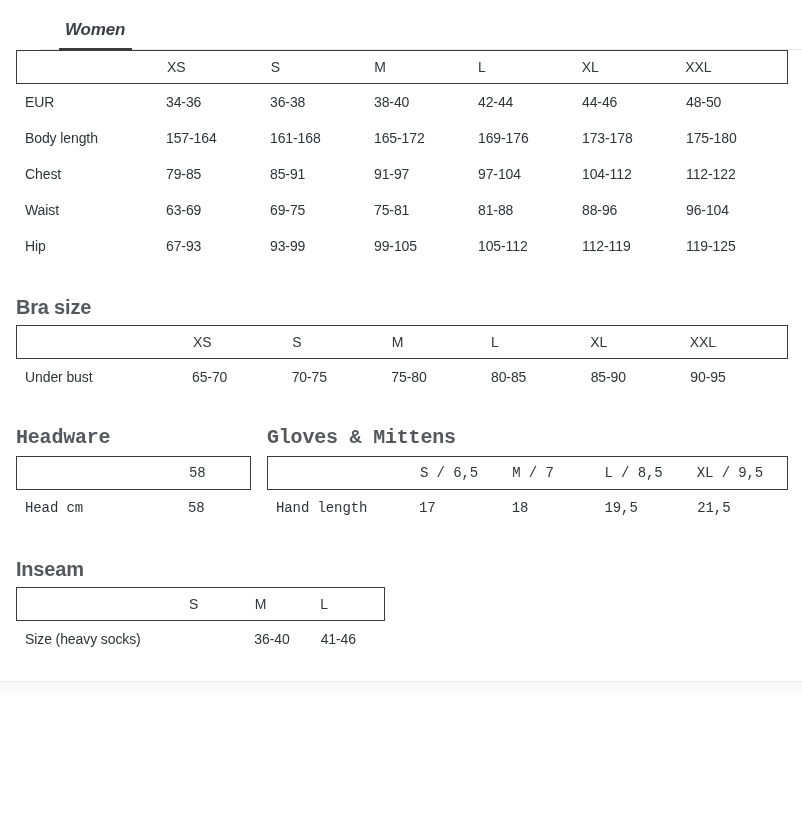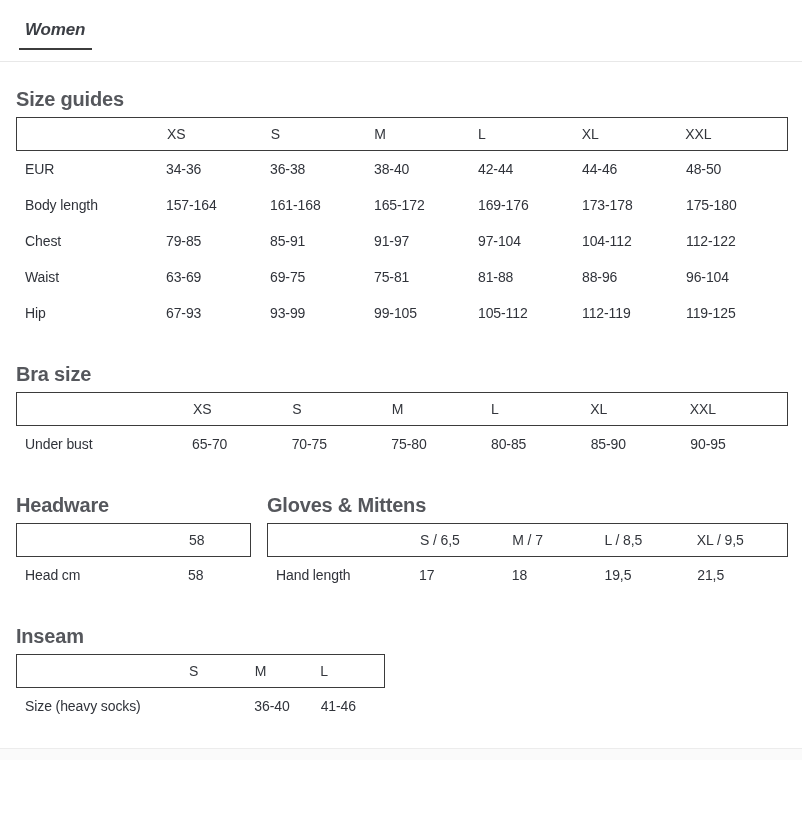--- a/index.html
+++ b/index.html
@@ -6,23 +6,24 @@
   html, body { margin: 0; padding: 0; background: #ffffff; }
   body {
     font-family: "Liberation Sans", sans-serif;
     color: #33363b;
     -webkit-font-smoothing: antialiased;
   }
   .page { width: 802px; min-height: 830px; background: #fff; position: relative; }
 
   
   .tabbar {
-    height: 62px;
+    height: 50px;
     border-bottom: 1px solid #e8e8e8;
     padding: 20px 0 0 19px;
+    margin-left: 40px;
   }
   .tab {
     display: inline-block;
     font-size: 17px;
     font-weight: bold;
     font-style: italic;
     color: #3b3e44;
     letter-spacing: -0.2px;
     padding: 0 7px 8px 6px;
     border-bottom: 2px solid #3c3c3c;
@@ -65,21 +66,21 @@
   .cols-main  .grid { grid-template-columns: 148px repeat(6, 1fr); }
   .cols-bra   .grid { grid-template-columns: 174px repeat(6, 1fr); }
   .cols-head  .grid { grid-template-columns: 170px 1fr; }
   .cols-glove .grid { grid-template-columns: 150px repeat(4, 1fr); }
   .cols-socks .grid { grid-template-columns: 170px repeat(3, 1fr); }
 
   .tbl-head  { width: 235px; }
   .tbl-socks { width: 369px; }
 
   
-  .duo { display: flex; margin-top: 32px; }
+  .duo { display: flex; margin-top: 32px; font-family: Liberation Mono, monospace; }
   .duo .section-title { margin-top: 0; }
   .duo-col1 { width: 235px; flex: 0 0 235px; }
   .duo-col2 { flex: 1; margin-left: 16px; }
 
   .footer-strip {
     margin-top: 24px;
     height: 12px;
     background: #fafafa;
     border-top: 1px solid #ececec;
   }
@@ -88,21 +89,20 @@
 <body>
 
 <div class="page">
 
   <div class="tabbar">
     <span class="tab">Women</span>
   </div>
 
   <div class="content">
 
-    <h2 class="section-title first-title">Size guides</h2>
     <div class="sizetable cols-main">
         <div class="thead">
           <div class="grid">
             <div class="cell label-cell"></div>
             <div class="cell">XS</div>
             <div class="cell">S</div>
             <div class="cell">M</div>
             <div class="cell">L</div>
             <div class="cell">XL</div>
             <div class="cell">XXL</div>

